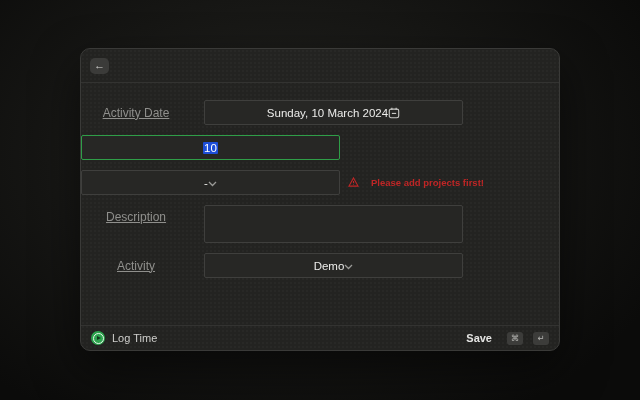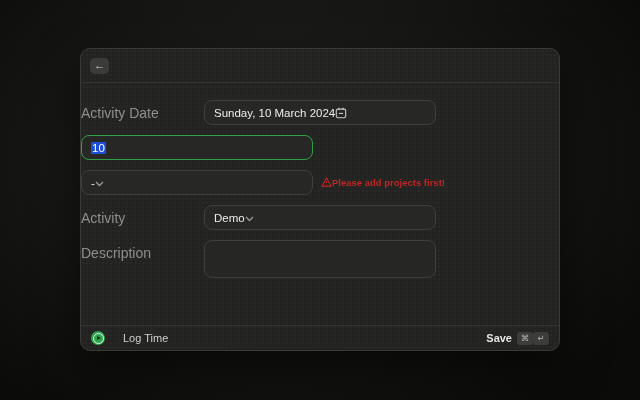--- a/index.html
+++ b/index.html
@@ -26,52 +26,52 @@
     width:19px; height:16px; border:none; border-radius:5px;
     background:#3b3b39; color:#d6d6d3; font-size:11px; line-height:15px;
     display:flex; align-items:center; justify-content:center; cursor:pointer;
     font-family:"Liberation Sans", sans-serif;
   }
   .dialog-body { padding-top:17px; }
   .form-row { display:flex; align-items:center; margin-bottom:10px; }
   .form-row.top-align { align-items:flex-start; }
   .form-row.top-align .field-label { padding-top:5px; }
   .field-label {
-    width:123px; text-align:left; padding-right:13px;
-    font-size:14px; color:#8f8f8c; flex-shrink:0;
+    width:123px; text-align:center; padding-right:13px;
+    font-size:12px; color:#8f8f8c; flex-shrink:0;text-decoration:underline;
   }
   .control {
-    width:232px; height:25px; background:#272725;
-    border:1px solid #3f3f3d; border-radius:8px;
-    display:flex; align-items:center; justify-content:flex-start;
+    width:259px; height:25px; background:#272725;
+    border:1px solid #3f3f3d; border-radius:2px;
+    display:flex; align-items:center; justify-content:center;
     padding:0 9px; font-size:11.5px; color:#ececea; cursor:pointer;
   }
   .control .value { white-space:nowrap; }
   .control.focused { border-color:#2f9e48; }
   .sel-highlight { background:#1d4ed8; color:#ffffff; padding:0 1px; border-radius:1px; }
   .muted-icon { display:flex; align-items:center; color:#b9b9b6; }
   .chev { color:#9a9a97; }
   .warning {
-    display:flex; align-items:center; gap:0; margin-left:8px;
+    display:flex; align-items:center; gap:12px; margin-left:8px;
     color:#bf2626; font-size:9.5px; font-weight:bold; white-space:nowrap;
   }
   textarea.control {
     height:38px; resize:none; padding:5px 9px; cursor:text;
     font-family:"Liberation Sans", sans-serif; font-size:11.5px;
     background:#262624; outline:none;
   }
   .dialog-footer {
     position:absolute; left:0; right:0; bottom:0; height:25px;
     border-top:1px solid #333331;
     display:flex; align-items:center; justify-content:space-between;
     padding:0 10px; border-radius:0 0 10px 10px;
   }
-  .footer-left { display:flex; align-items:center; gap:18px; }
+  .footer-left { display:flex; align-items:center; gap:7px; }
   .app-label { font-size:11px; color:#cfcfcc; }
-  .footer-right { display:flex; align-items:center; gap:0; }
+  .footer-right { display:flex; align-items:center; gap:10px; }
   .save-label { font-size:11px; font-weight:bold; color:#e4e4e2; margin-right:5px; }
   .keycap {
     min-width:16px; height:13px; padding:0 3px;
     background:#3c3c3a; border-radius:3px;
     display:flex; align-items:center; justify-content:center;
     font-size:8.5px; color:#b5b5b2;
   }
   .play-badge {
     width:14px; height:14px; border-radius:50%; background:#2da44e;
     display:flex; align-items:center; justify-content:center; position:relative;
@@ -134,35 +134,35 @@
           <svg width="11" height="10" viewBox="0 0 12 11" fill="none" stroke="#bf2626" stroke-width="1.2">
             <path d="M6 1 L11 10 L1 10 Z"></path>
             <line x1="6" y1="4.4" x2="6" y2="6.8"></line>
             <line x1="6" y1="8.2" x2="6" y2="8.9"></line>
           </svg>
         </span>
         <span>Please add projects first!</span>
       </div>
     </div>
 
+    <div class="form-row top-align">
+      <div class="field-label">Description</div>
+      <textarea class="control" style=""></textarea>
+    </div>
+
     <div class="form-row">
       <div class="field-label">Activity</div>
       <div class="control">
         <span class="value">Demo</span>
         <span class="chev">
           <svg width="9" height="6" viewBox="0 0 9 6" fill="none" stroke="#9a9a97" stroke-width="1.3">
             <polyline points="1,1 4.5,4.5 8,1"></polyline>
           </svg>
         </span>
       </div>
-    </div>
-
-    <div class="form-row top-align">
-      <div class="field-label">Description</div>
-      <textarea class="control" style=""></textarea>
     </div>
 
   </div>
 
   <div class="dialog-footer">
     <div class="footer-left">
       <span class="play-badge">
         <span class="ring"></span>
           <span class="tri"></span>
       </span>

